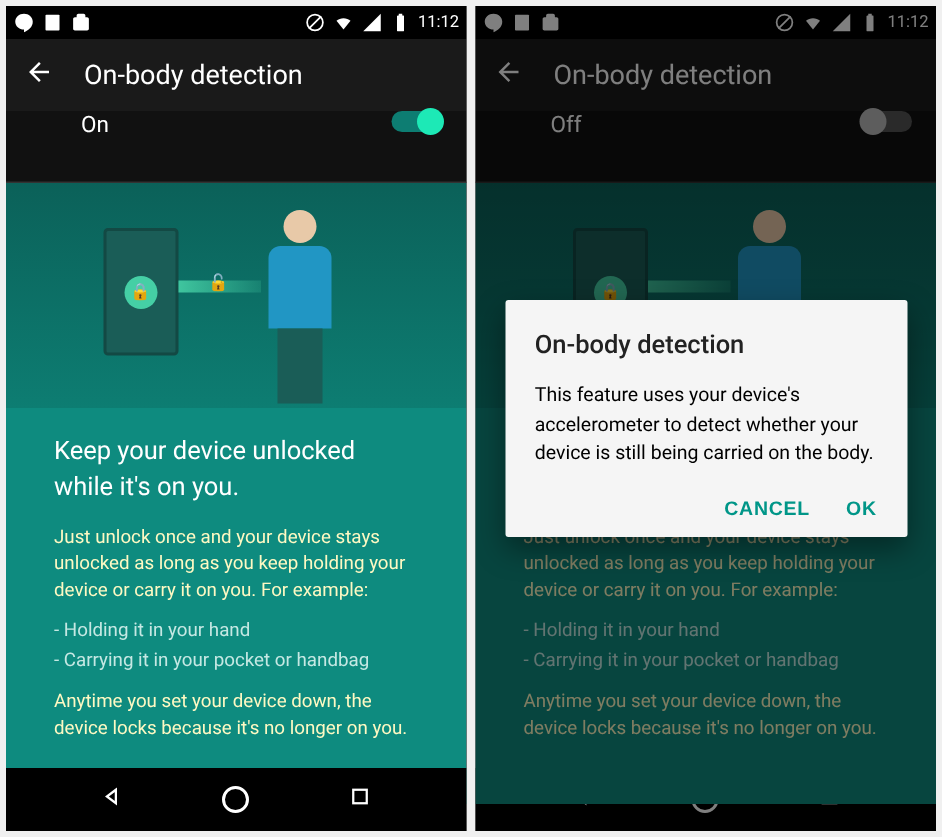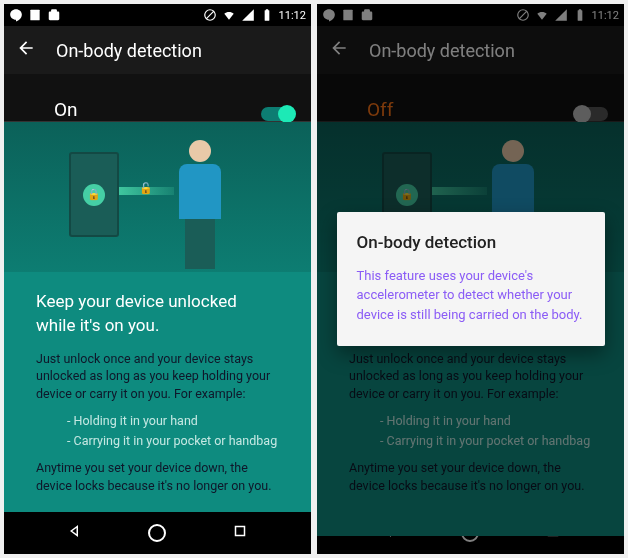--- a/index.html
+++ b/index.html
@@ -24,21 +24,21 @@
       background: #000;
       display: flex;
       align-items: center;
       justify-content: space-between;
       padding: 0 5px;
       color: #fff;
       font-size: 11px;
     }
     .status-left, .status-right {
       display: flex;
-      align-items: center;
+      align-items: flex-start;
       gap: 5px;
     }
     .status-icon {
       width: 14px;
       height: 14px;
       display: inline-flex;
       align-items: center;
       justify-content: center;
     }
     .app-bar {
@@ -52,28 +52,28 @@
     }
     .back-arrow svg { width: 20px; height: 20px; }
     .app-title {
       font-size: 18px;
       font-weight: 400;
     }
     .toggle-row {
       height: 48px;
       background: #111;
       display: flex;
-      align-items: flex-end;
+      align-items: flex-start;
       justify-content: space-between;
       padding: 0 16px 0 50px;
       color: #fff;
-      font-size: 19px;
+      font-size: 15px;
       border-bottom: 1px solid #333;
     }
-    .toggle-row.off { color: #f97316; }
+    .toggle-row.off { color: #ffffff; }
     .switch {
       width: 34px;
       height: 14px;
       background: #555;
       border-radius: 7px;
       position: relative;
     }
     .switch.on { background: #0d7d72; }
     .switch-thumb {
       width: 18px;
@@ -166,29 +166,28 @@
       font-size: 13px;
       line-height: 1.4;
     }
     .content h2 {
       font-size: 17px;
       font-weight: 400;
       margin-bottom: 12px;
       color: #fff;
     }
     .content p {
-      color: #0f172a;
+      color: #fef9c3;
       margin-bottom: 10px;
       font-size: 12.5px;
     }
     .content .bullet {
       color: #c5e8e3;
       font-size: 12.5px;
       margin-bottom: 2px;
-      margin-left: 31px;
     }
     .nav-bar {
       position: absolute;
       bottom: 0;
       width: 100%;
       height: 42px;
       background: #000;
       display: flex;
       align-items: center;
       justify-content: space-around;
@@ -218,21 +217,21 @@
       box-shadow: 0 8px 20px rgba(0,0,0,0.4);
     }
     .dialog-title {
       font-size: 17px;
       font-weight: 500;
       color: #222;
       margin-bottom: 14px;
     }
     .dialog p {
       font-size: 13px;
-      color: #8b5cf6;
+      color: #000000;
       line-height: 1.5;
       margin-bottom: 14px;
     }
     .dialog-actions {
       display: flex;
       justify-content: flex-end;
       gap: 24px;
       padding: 4px 0;
     }
     .dialog-btn {
@@ -419,20 +418,24 @@
       <div class="bullet">- Holding it in your hand</div>
       <div class="bullet">- Carrying it in your pocket or handbag</div>
       <p style="margin-top:10px">Anytime you set your device down, the device locks because it's no longer on you.</p>
     </div>
   </div>
 
   <div class="overlay">
     <div class="dialog">
       <div class="dialog-title">On-body detection</div>
       <p>This feature uses your device's accelerometer to detect whether your device is still being carried on the body.</p>
+      <div class="dialog-actions">
+        <button class="dialog-btn">CANCEL</button>
+        <button class="dialog-btn">OK</button>
+      </div>
     </div>
   </div>
 
   <div class="nav-bar">
     <span class="nav-btn"><svg viewBox="0 0 24 24" fill="none" stroke="#fff" stroke-width="2">
           <path d="M15 6l-8 6 8 6z"></path>
         </svg></span>
     <div class="nav-home"></div>
     <span class="nav-btn"><svg viewBox="0 0 24 24" fill="none" stroke="#fff" stroke-width="2">
           <rect x="6" y="6" width="12" height="12"></rect>

